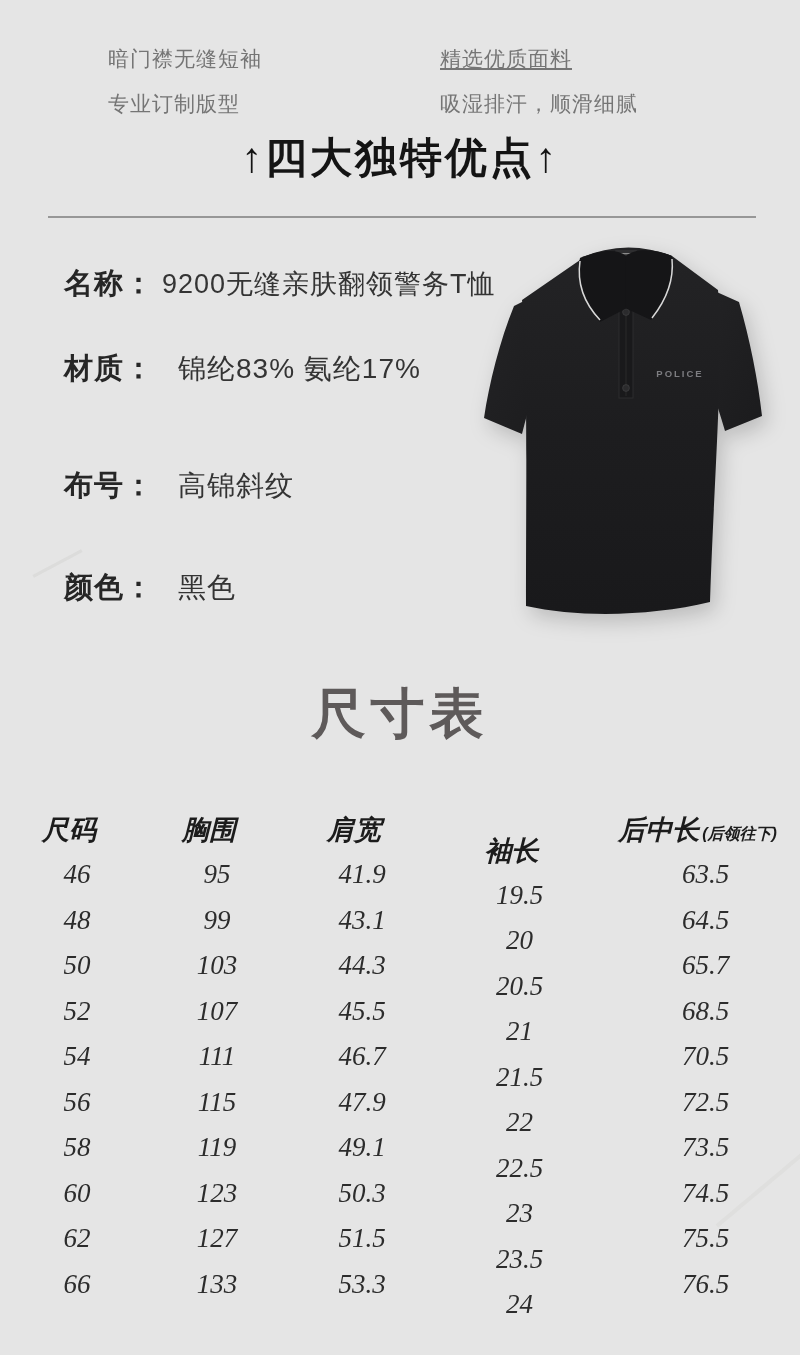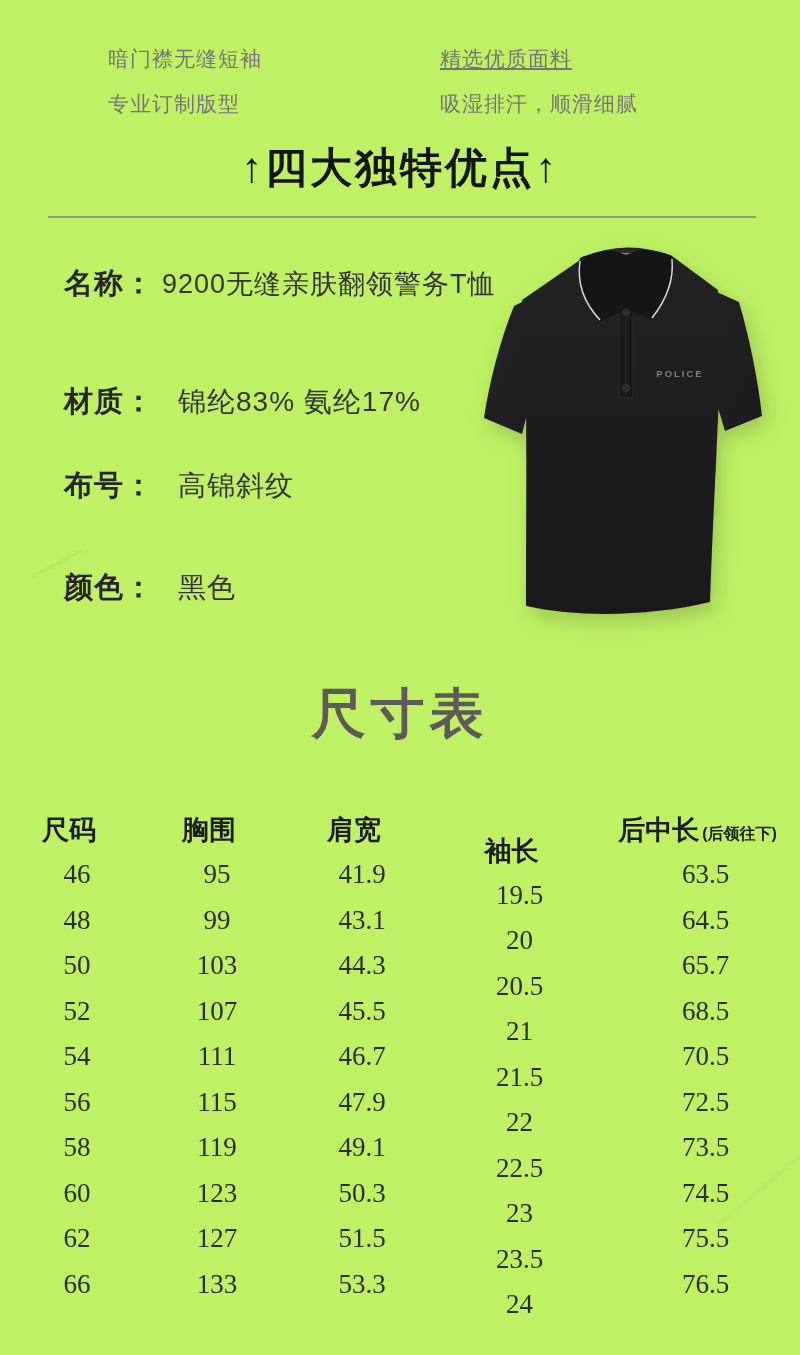--- a/index.html
+++ b/index.html
@@ -1,57 +1,57 @@
 <!DOCTYPE html>
 <html><head>
 <meta charset="utf-8">
 <style>
   html,body{margin:0;padding:0;background:#fff;}
   .page{
-    position:relative;width:800px;height:1355px;background:#bef264;overflow:hidden;
+    position:relative;width:800px;height:1355px;background:#e5e5e5;overflow:hidden;
     font-family:"Liberation Sans",sans-serif;
   }
   
   .feature{position:absolute;font-size:21px;color:#757575;letter-spacing:1px;white-space:nowrap;}
   .feature:nth-child(1){left:108px;top:45px;}
   .feature:nth-child(2){left:440px;top:45px;text-decoration:underline;}
   .feature:nth-child(3){left:108px;top:90px;}
   .feature:nth-child(4){left:440px;top:90px;}
 
   .main-title{
-    position:absolute;left:0;right:0;top:130px;margin:10px;text-align:center;
+    position:absolute;left:0;right:0;top:130px;margin:0;text-align:center;
     font-size:42px;font-weight:700;color:#141414;letter-spacing:3px;
   }
   .divider{position:absolute;left:48px;top:216px;width:708px;height:2px;background:#979797;}
 
   
   .info-row{position:absolute;left:64px;white-space:nowrap;line-height:21px;}
   .info-row:nth-of-type(1){top:273px;}
-  .info-row:nth-of-type(2){top:391px;}
+  .info-row:nth-of-type(2){top:358px;}
   .info-row:nth-of-type(3){top:475px;}
   .info-row:nth-of-type(4){top:577px;}
   .info-label{font-size:29px;font-weight:700;color:#262626;letter-spacing:1px;}
   .info-value{font-size:28px;font-weight:500;color:#343434;margin-left:24px;letter-spacing:1px;}
   .info-row:nth-of-type(1) .info-value{margin-left:8px;font-size:27px;}
 
   
   .shirt{position:absolute;left:452px;top:228px;width:348px;height:422px;}
   .shirt svg{filter:drop-shadow(5px 8px 10px rgba(0,0,0,0.18));}
 
   
   .wm1{position:absolute;left:30px;top:562px;width:55px;height:3px;background:rgba(120,110,105,0.08);transform:rotate(-28deg);}
   .wm2{position:absolute;left:690px;top:1150px;width:230px;height:4px;background:rgba(120,110,105,0.05);transform:rotate(-40deg);}
 
   
   .size-title{
     position:absolute;left:0;right:0;top:678px;margin:0;text-align:center;
     font-size:54px;font-weight:700;color:#5e5a5a;letter-spacing:5px;
   }
   .size-table{position:absolute;left:0;top:808px;width:800px;}
-  .table-header,.table-row{display:flex;align-items:center;}
+  .table-header,.table-row{display:flex;align-items:center;font-style:italic;}
   .table-header{height:44px;}
   .table-row{height:45.5px;padding-left:8px;}
   .hcell,.cell{text-align:center;flex:none;}
   .hcell:nth-child(1),.cell:nth-child(1){width:138px;}
   .hcell:nth-child(2),.cell:nth-child(2){width:142px;}
   .hcell:nth-child(3),.cell:nth-child(3){width:148px;}
   .hcell:nth-child(4),.cell:nth-child(4){width:167px;margin-top:41px;}
   .hcell:nth-child(5),.cell:nth-child(5){width:205px;}
   .hcell{font-size:27px;font-weight:700;color:#1c1c1c;white-space:nowrap;}
   .h-note{font-size:16px;font-weight:700;margin-left:3px;text-align:center;}

